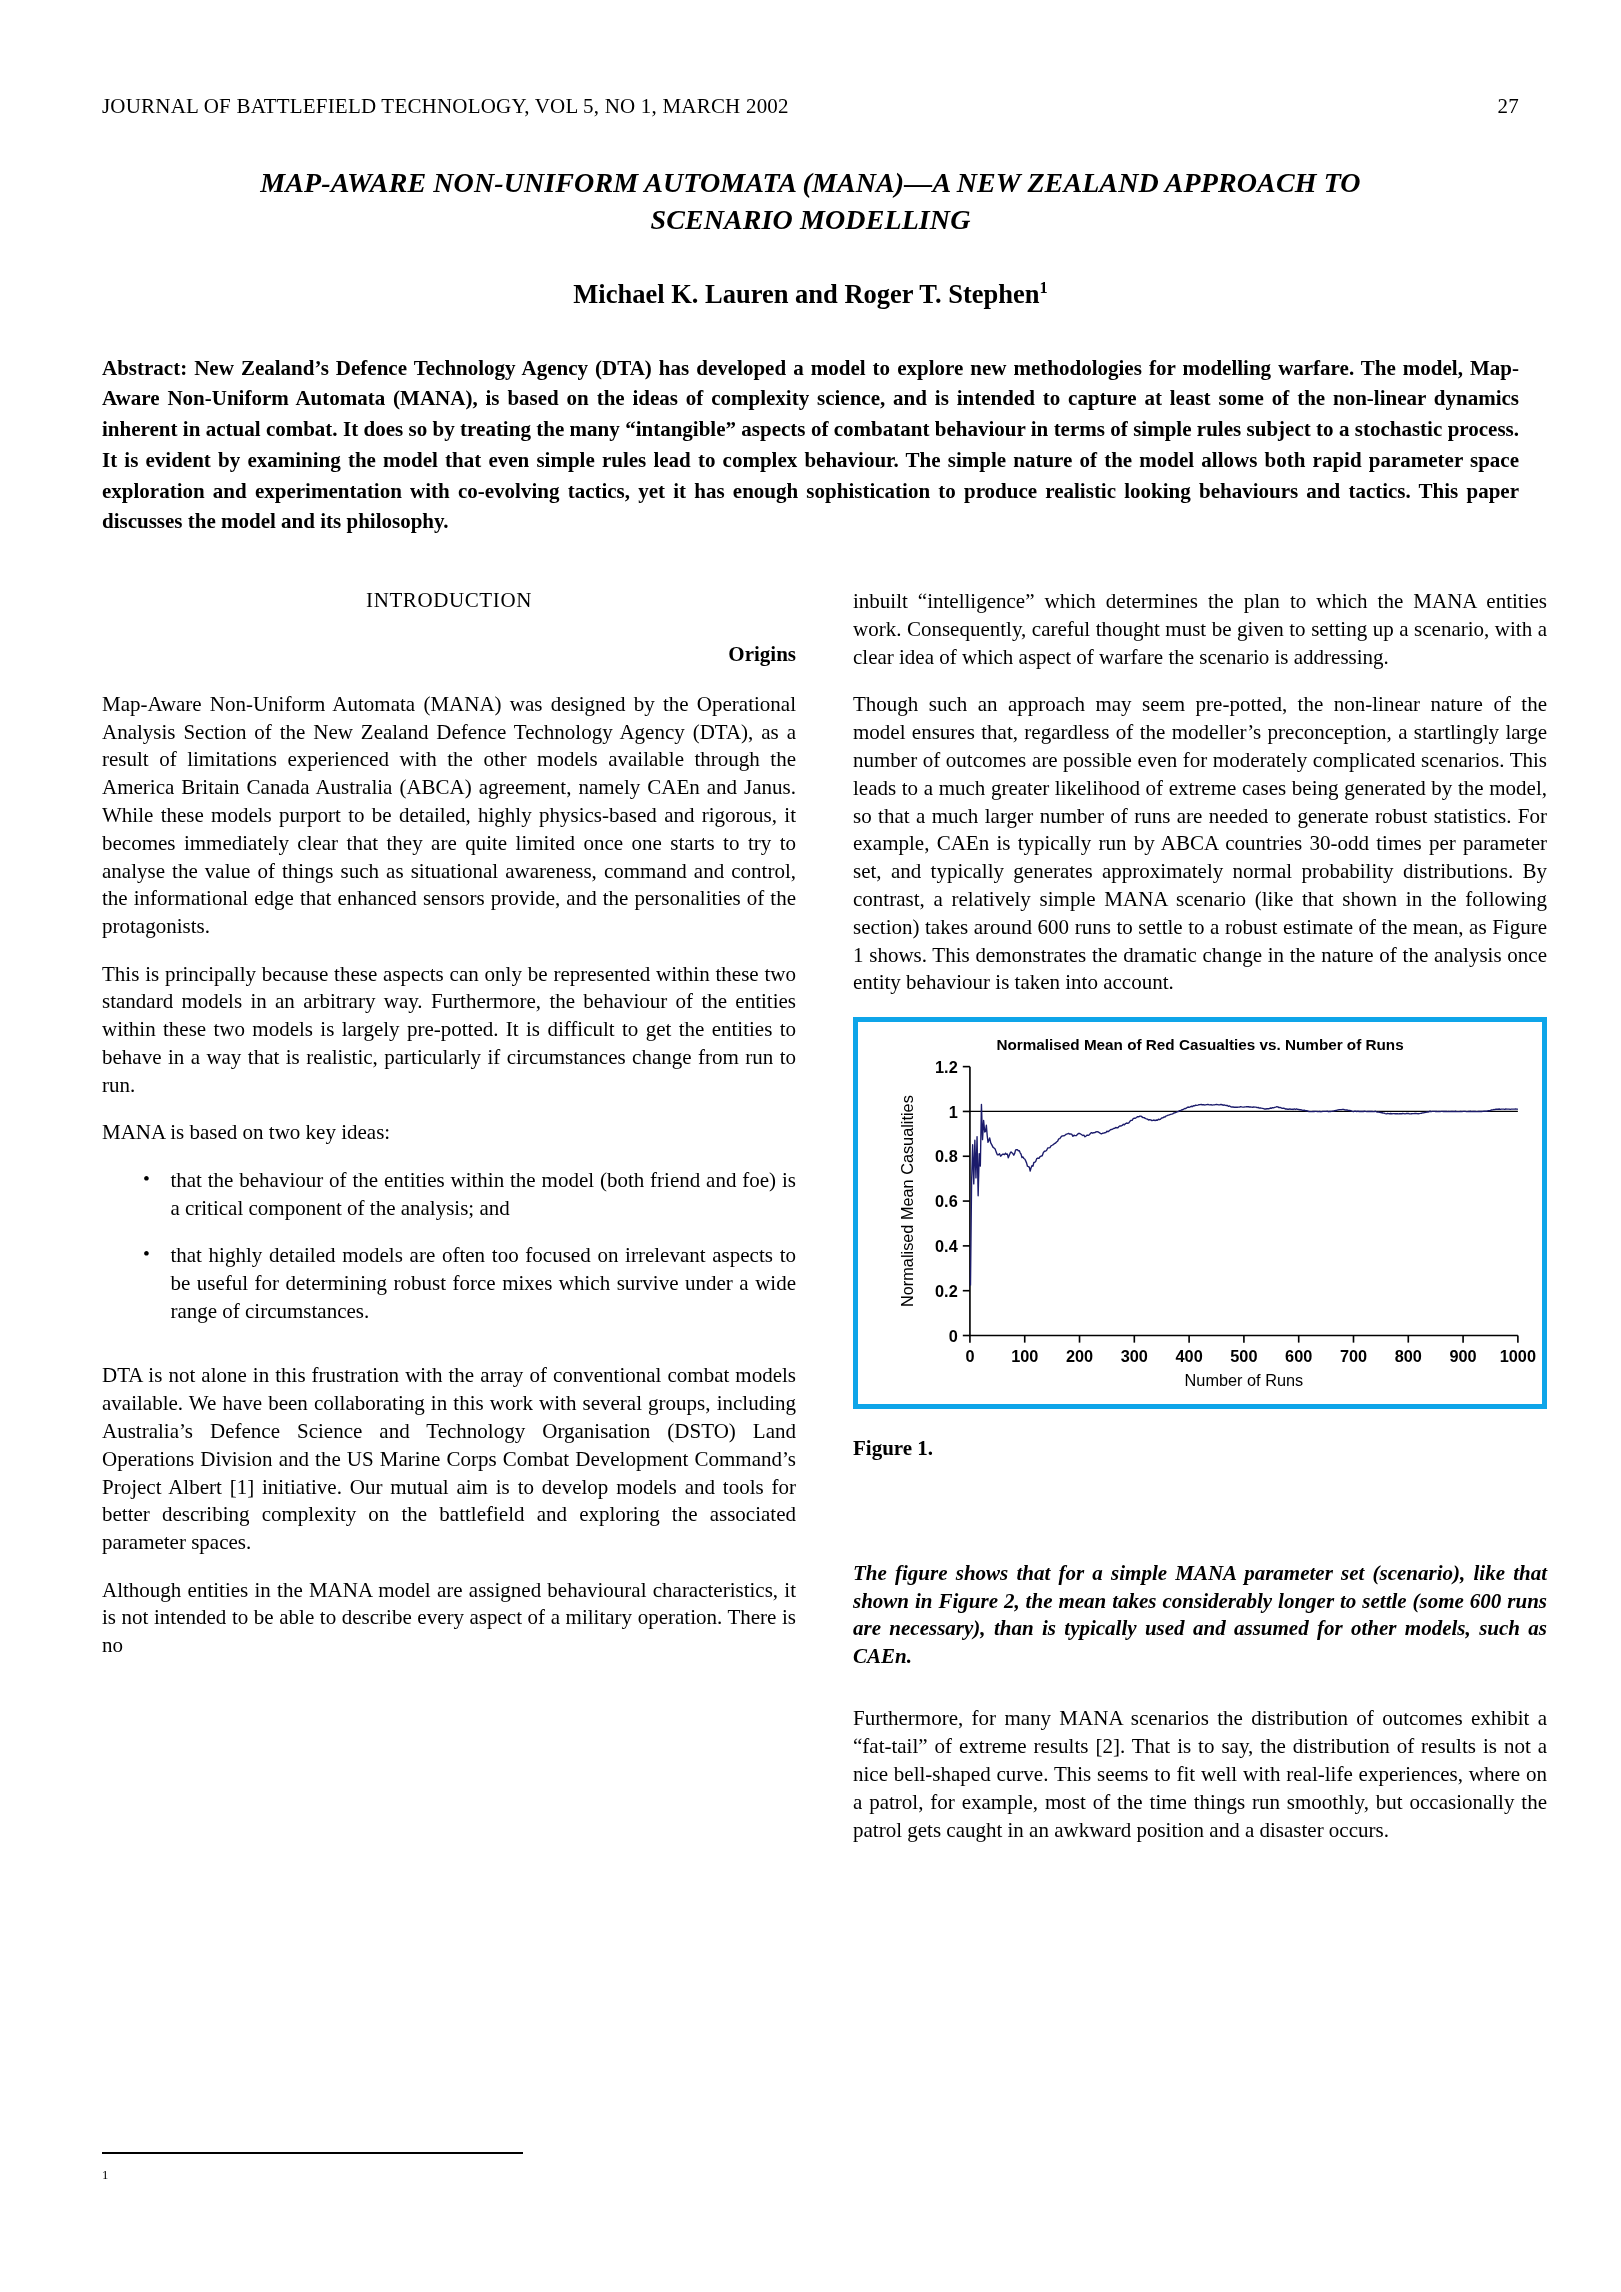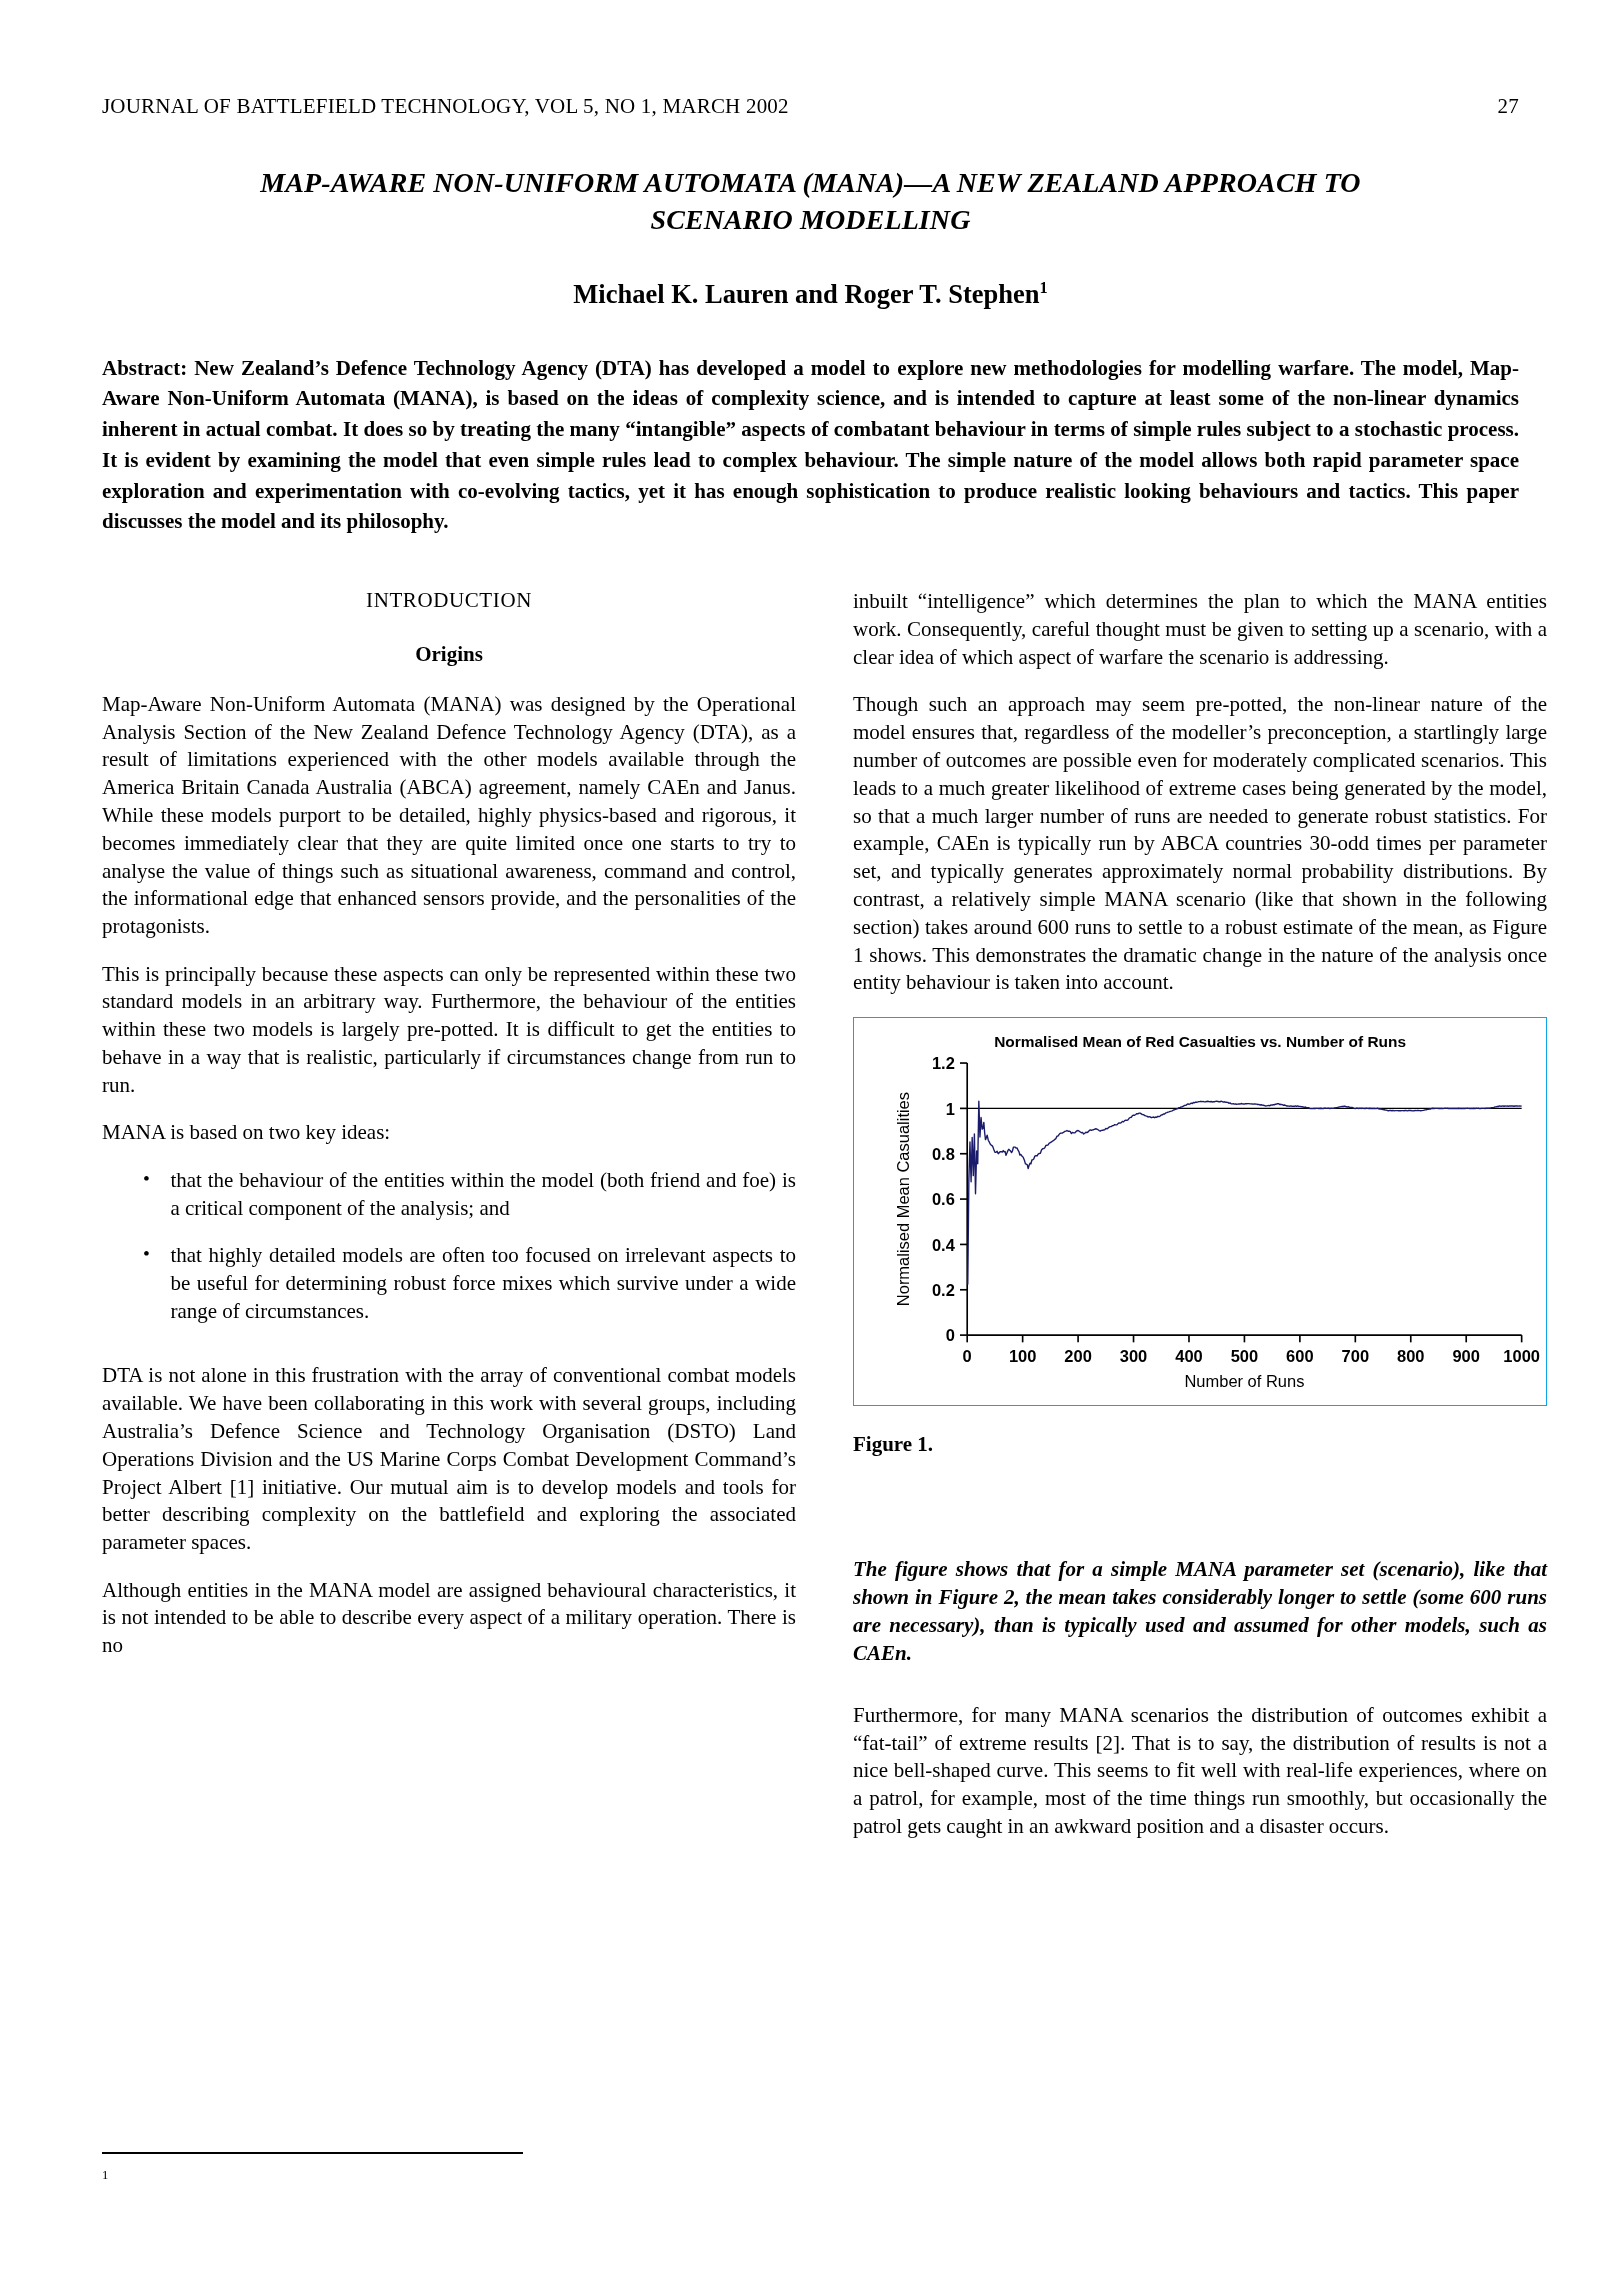--- a/index.html
+++ b/index.html
@@ -87,21 +87,21 @@
   h2.section-head {
     font-size: 21px;
     font-weight: normal;
     text-align: center;
     margin: 0 0 29px 0;
     letter-spacing: 0.6px;
   }
   h3.sub-head {
     font-size: 21px;
     font-weight: bold;
-    text-align: center;
+    text-align: right;
     margin: 0 0 23.5px 0;
   }
   .spacer-top { margin-top: 27.4px; }
 
   ul.bullets {
     margin: 0 0 37px 0;
     padding: 0 0 0 41px;
     list-style: none;
   }
   ul.bullets li {
@@ -115,21 +115,21 @@
   ul.bullets li::before {
     content: "\2022";
     position: absolute;
     left: 0;
     top: -1px;
     font-size: 19.6px;
   }
 
   
   .figure-box {
-    border: 1px solid #0ea5e9;
+    border: 5px solid #0ea5e9;
     background: #ffffff;
     margin: 9.8px 0 25.5px 0;
     padding: 9.8px 5.9px 5.9px 5.9px;
     box-sizing: border-box;
   }
   .chart-svg { display: block; width: 100%; height: auto; }
 
   .figure-caption {
     display: flex;
     font-size: 21px;

